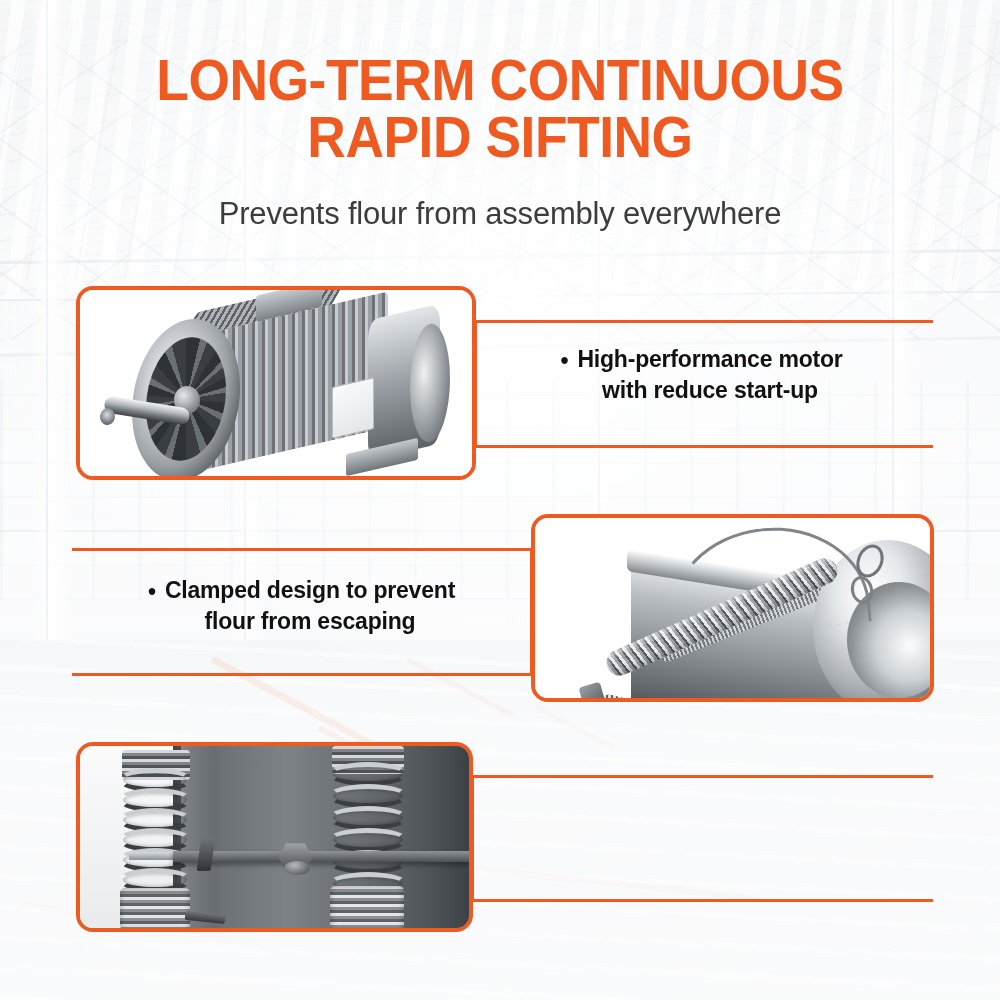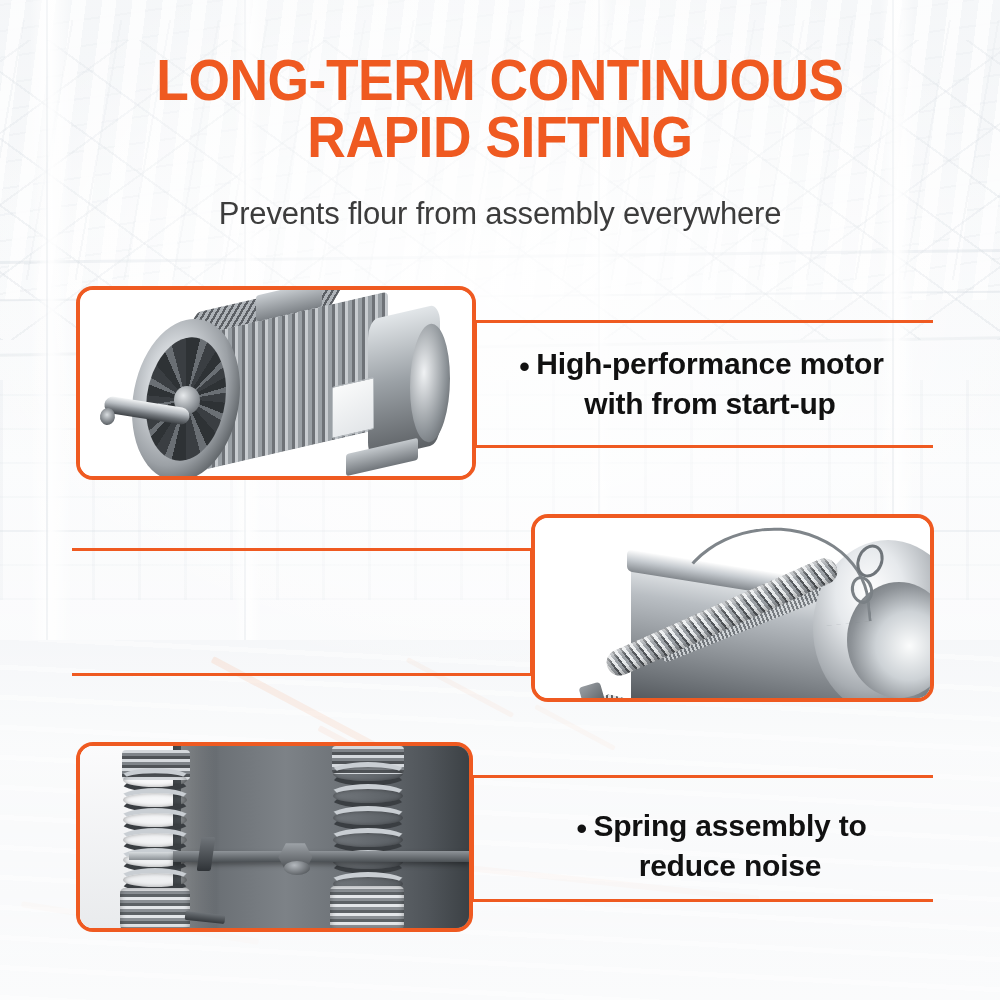--- a/index.html
+++ b/index.html
@@ -124,21 +124,21 @@
   }
   .card .photo { position:absolute; inset:0; }
 
   
   .bracket { position:absolute; z-index:3; }
   .bracket .vert { position:absolute; width:3px; background:#ef5a21; }
   .bracket .horz { position:absolute; height:3px; background:#ef5a21; }
 
   .calloutText {
     position:absolute; z-index:5;
-    font-size:30px;
+    font-size:23px;
     font-weight:700;
     color:#111;
     line-height:1.34;
     text-align:center;
     letter-spacing:-.2px;
   }
   .calloutText .bul { position:relative; }
   .calloutText .bul::before {
     content:"\2022";
     position:absolute; left:-17px; top:0;
@@ -402,21 +402,21 @@
       <div class="motorFlange"></div>
       <div class="motorFan"></div>
       <div class="motorHub"></div>
       <div class="motorShaft"></div>
       <div class="motorShaftTip"></div>
     </div>
   </div>
 
   <div class="calloutText" style="left:520px; top:344px; width:380px;">
     <span class="bul"></span><span>High-performance motor</span><br>
-    <span>with from start-up</span>
+    <span>with reduce start-up</span>
   </div>
 
   <div class="bracket" style="left:70px; top:548px; width:463px; height:128px;">
     <div class="vert" style="right:0; top:0; height:128px;"></div>
     <div class="horz" style="right:0; top:0; width:461px;"></div>
     <div class="horz" style="right:0; top:125px; width:461px;"></div>
   </div>
 
   <div class="card" style="left:531px; top:514px; width:403px; height:188px;">
     <div class="photo sieveScene">
@@ -428,20 +428,24 @@
       <div class="sieveRimArc"></div>
       <div class="coilSpring"></div>
       <div class="hookWire"></div>
       <div class="hookLoopR"></div>
       <div class="hookLoopR2"></div>
       <div class="springTail"></div>
       <div class="clampEndL"></div>
     </div>
   </div>
 
+  <div class="calloutText" style="left:110px; top:575px; width:400px;">
+    <span class="bul"></span><span>Clamped design to prevent</span><br>
+    <span>flour from escaping</span>
+  </div>
 
   <div class="bracket" style="left:471px; top:775px; width:464px; height:127px;">
     <div class="vert" style="left:0; top:0; height:127px;"></div>
     <div class="horz" style="left:0; top:0; width:462px;"></div>
     <div class="horz" style="left:0; top:124px; width:462px;"></div>
   </div>
 
   <div class="card" style="left:76px; top:742px; width:397px; height:190px;">
     <div class="photo springScene">
       <div class="sp-wallL"></div>
@@ -472,18 +476,14 @@
 
       <div class="sp-bracketL"></div>
       <div class="sp-bracket"></div>
       <div class="sp-nut"></div>
       <div class="sp-nutS"></div>
       <div class="sp-tab"></div>
       <div class="sp-tabB"></div>
     </div>
   </div>
 
-  <div class="calloutText" style="left:560px; top:806px; width:340px;">
-    <span class="bul"></span><span>Spring assembly to</span><br>
-    <span>reduce noise</span>
-  </div>
 
 </div>
 
 </body></html>

